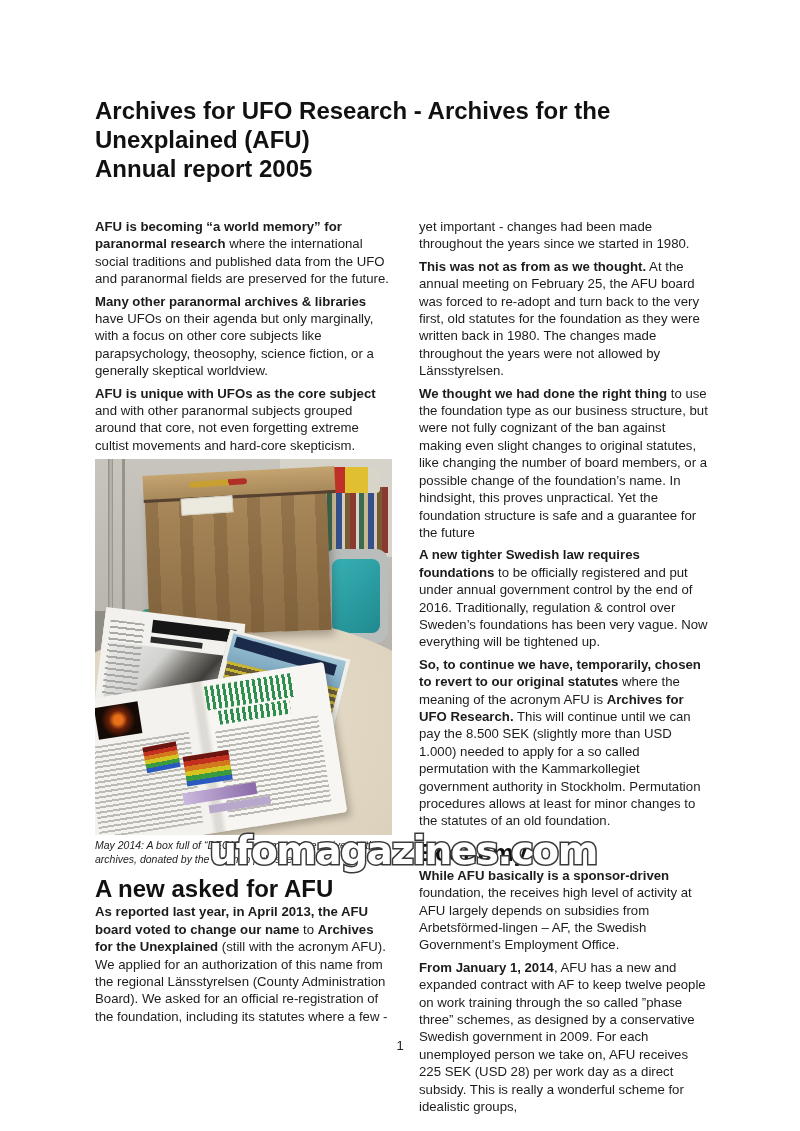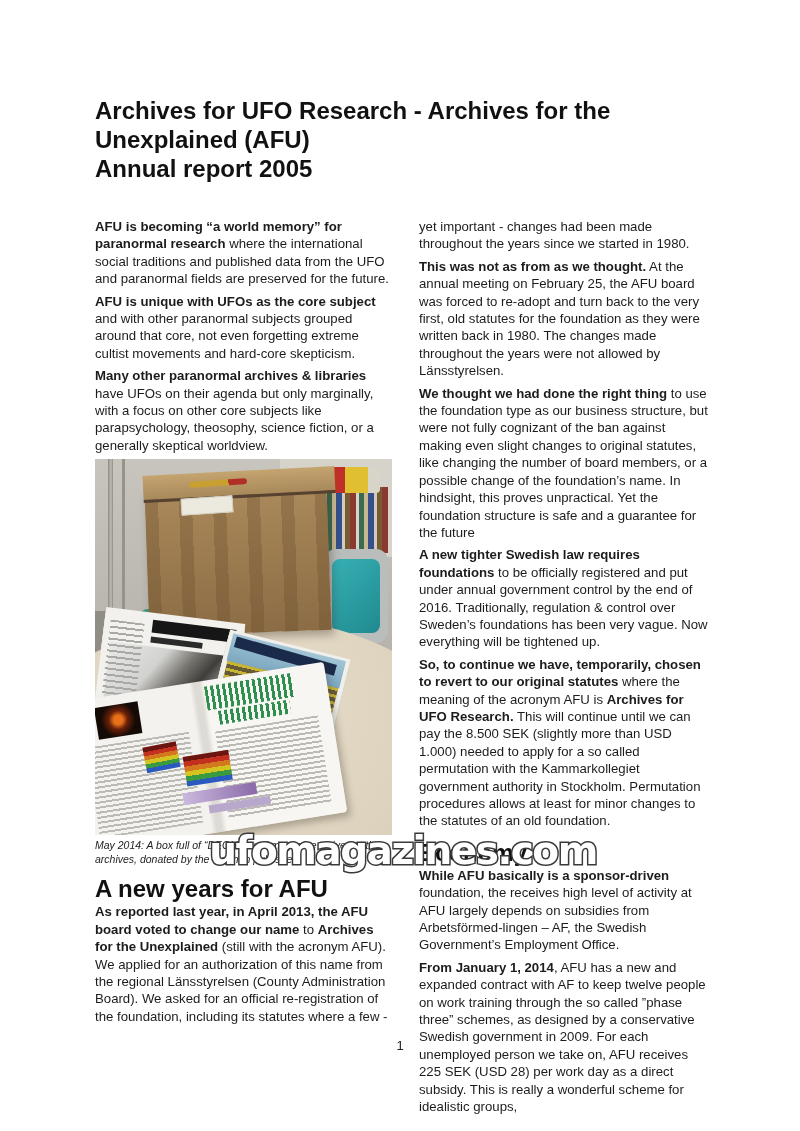--- a/index.html
+++ b/index.html
@@ -74,22 +74,22 @@
 
   <div class="title-block">
     <div class="doc-title">Archives for UFO Research - Archives for the Unexplained (AFU)</div>
     <div class="doc-subtitle">Annual report 2005</div>
   </div>
 
   <div class="columns">
 
     <div class="col">
       <p><span class="seg-b">AFU is becoming “a world memory” for paranormal research</span><span> where the international social traditions and published data from the UFO and paranormal fields are preserved for the future.</span></p>
+      <p><span class="seg-b">Many other paranormal archives &amp; libraries</span><span> have UFOs on their agenda but only marginally, with a focus on other core subjects like parapsychology, theosophy, science fiction, or a generally skeptical worldview.</span></p>
       <p><span class="seg-b">AFU is unique with UFOs as the core subject</span><span> and with other paranormal subjects grouped around that core, not even forgetting extreme cultist movements and hard-core skepticism.</span></p>
-      <p><span class="seg-b">Many other paranormal archives &amp; libraries</span><span> have UFOs on their agenda but only marginally, with a focus on other core subjects like parapsychology, theosophy, science fiction, or a generally skeptical worldview.</span></p>
 
       <figure class="photo">
         <div class="ph ph-wall"></div>
         <div class="ph ph-wall-corner"></div>
         <div class="ph ph-pipe"></div>
         <div class="ph ph-floor"></div>
         <div class="ph ph-shelf"></div>
         <div class="ph ph-books"></div>
         <div class="ph ph-redbook"></div>
         <div class="ph ph-chair"></div>
@@ -119,21 +119,21 @@
           <div class="ph ph-chart-row1"></div>
           <div class="ph ph-chart-row2"></div>
           <div class="ph ph-spec1"></div>
           <div class="ph ph-spec2"></div>
           <div class="ph ph-purple"></div>
           <div class="ph ph-purple2"></div>
         </div>
       </figure>
       <figcaption class="caption">May 2014: A box full of “DEGUforum” magazine arrives at the archives, donated by the German publisher.</figcaption>
 
-      <h2 class="section">A new years for AFU</h2>
+      <h2 class="section">A new asked for AFU</h2>
       <p><span class="seg-b">As reported last year, in April 2013, the AFU board voted to change our name</span><span> to </span><span class="seg-b seg-i">Archives for the Unexplained</span><span> (still with the acronym AFU). We applied for an authorization of this name from the regional </span><span class="seg-i">Länsstyrelsen</span><span> (County Administration Board). We asked for an official re-registration of the foundation, including its statutes where a few -</span></p>
     </div>
 
     <div class="col">
       <p><span>yet important - changes had been made throughout the years since we started in 1980.</span></p>
       <p><span class="seg-b">This was not as from as we thought.</span><span> At the annual meeting on February 25, the AFU board was forced to re-adopt and turn back to the very first, old statutes for the foundation as they were written back in 1980. The changes made throughout the years were not allowed by Länsstyrelsen.</span></p>
       <p><span class="seg-b">We thought we had done the right thing</span><span> to use the </span><span class="seg-i">foundation</span><span> type as our </span><span class="seg-i">business structure</span><span>, but were not fully cognizant of the ban against making even slight changes to original statutes, like changing the number of board members, or a possible change of the foundation’s name. In hindsight, this proves unpractical. Yet the foundation structure is safe and a guarantee for the future</span></p>
       <p><span class="seg-b">A new tighter Swedish law requires foundations</span><span> to be officially registered and put under annual government control by the end of 2016. Traditionally, regulation &amp; control over Sweden’s foundations has been very vague. Now everything will be tightened up.</span></p>
       <p><span class="seg-b">So, to continue we have, temporarily, chosen to revert to our original statutes</span><span> where the meaning of the acronym AFU is </span><span class="seg-b seg-i">Archives for UFO Research.</span><span> This will continue until we can pay the 8.500 SEK (slightly more than USD 1.000) needed to apply for a so called </span><span class="seg-i">permutation</span><span> with the Kammarkollegiet government authority in Stockholm. Permutation procedures allows at least for </span><span class="seg-i">minor</span><span> changes to the statutes of an old foundation.</span></p>
       <h2 class="section">Economy</h2>

